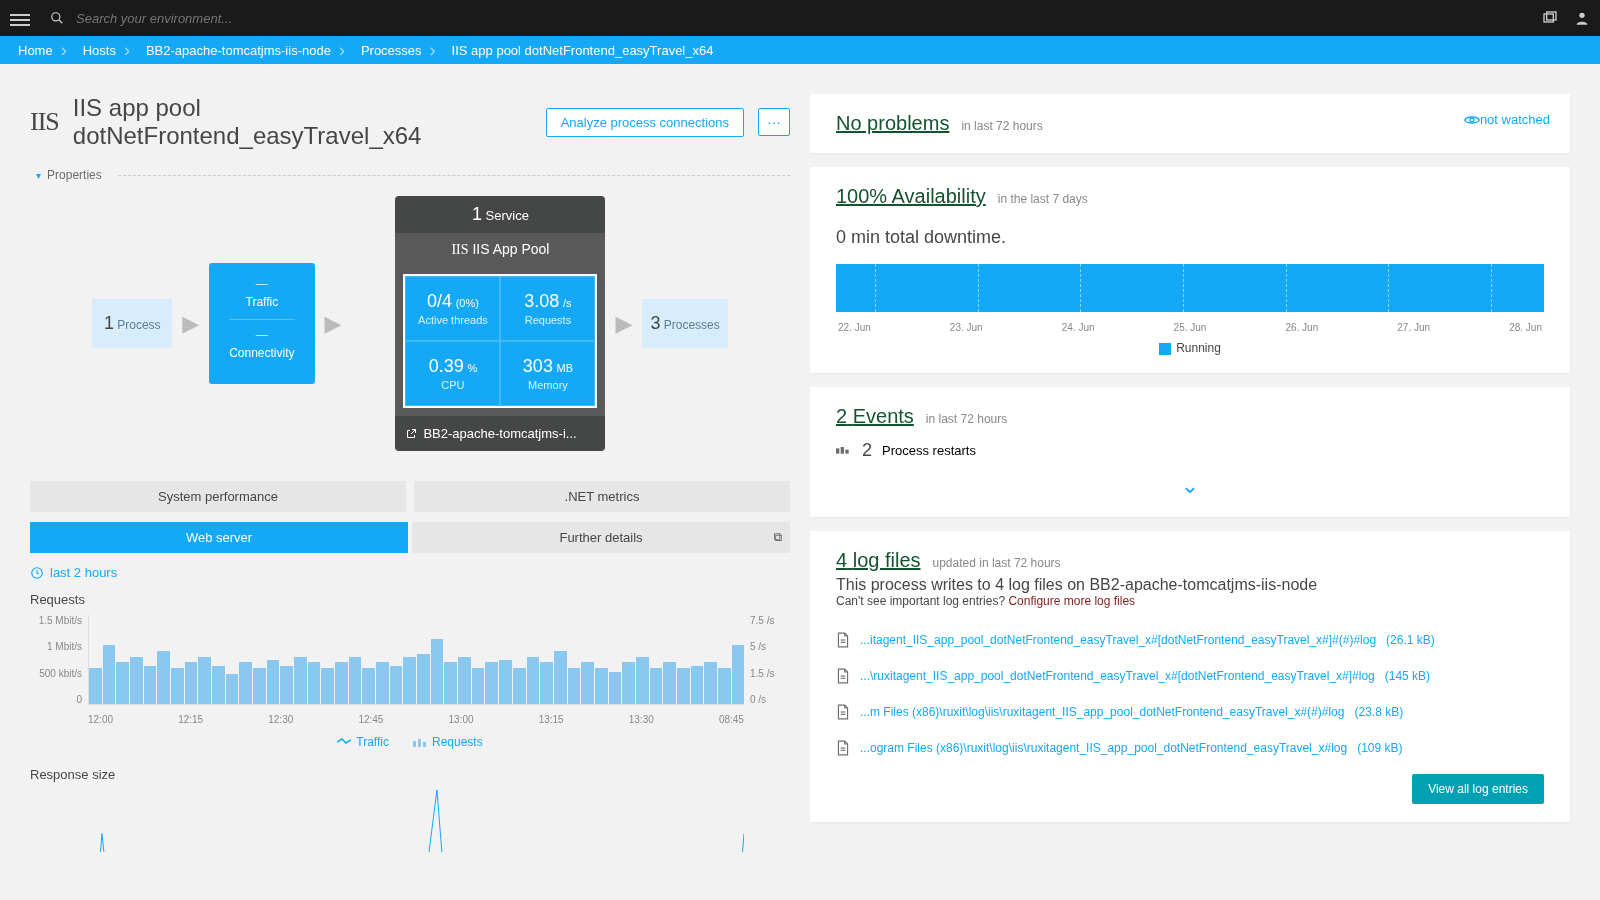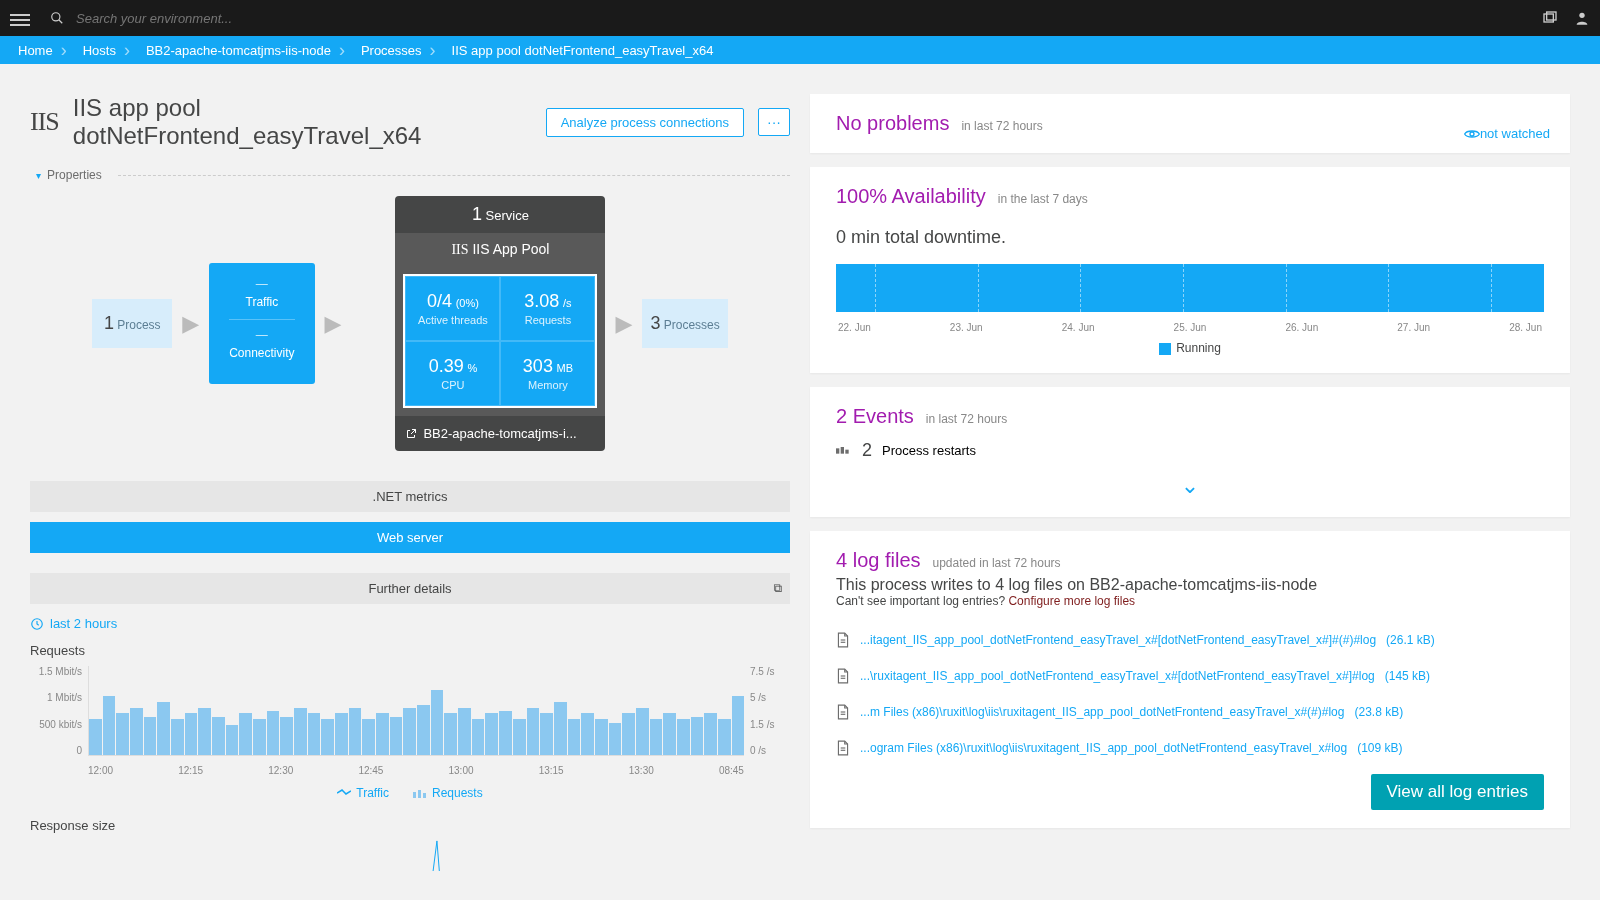--- a/index.html
+++ b/index.html
@@ -42,49 +42,49 @@
 .metrics-grid { background: #14a8f5; border: 2px solid #fff; display: grid; grid-template-columns: 1fr 1fr; }
 .metric-cell { padding: 14px 10px; text-align: center; color: #fff; border: 0.5px solid rgba(255,255,255,0.2); }
 .metric-cell .val { font-size: 18px; }
 .metric-cell .unit { font-size: 11px; }
 .metric-cell .lbl { font-size: 11px; opacity: 0.85; margin-top: 2px; }
 .iis-card-footer { background: #454646; color: #fff; padding: 10px; font-size: 13px; display: flex; align-items: center; gap: 6px; }
 .tabs { display: flex; gap: 8px; margin-bottom: 10px; }
 .tab { flex: 1; background: #e6e6e6; color: #454646; padding: 8px; text-align: center; font-size: 13px; cursor: pointer; position: relative; }
 .tab.active { background: #14a8f5; color: #fff; }
 .tab .ext { position: absolute; right: 8px; top: 8px; font-size: 12px; }
-.tabs-row2 { display: flex; gap: 20px; margin-bottom: 12px; flex-direction: column; }
+.tabs-row2 { display: flex; gap: 4px; margin-bottom: 12px; }
 .time-sel { display: flex; align-items: center; gap: 6px; color: #14a8f5; font-size: 13px; cursor: pointer; margin-bottom: 12px; }
 .chart-section .title { font-size: 13px; margin-bottom: 8px; color: #454646; }
 .chart { position: relative; height: 110px; }
 .y-axis-left { position: absolute; left: 0; top: 0; bottom: 20px; width: 52px; display: flex; flex-direction: column; justify-content: space-between; font-size: 10px; color: #888; text-align: right; }
 .y-axis-right { position: absolute; right: 0; top: 0; bottom: 20px; width: 40px; display: flex; flex-direction: column; justify-content: space-between; font-size: 10px; color: #888; text-align: left; }
 .plot-area { position: absolute; left: 58px; right: 46px; top: 0; bottom: 20px; border-left: 1px solid #ddd; border-bottom: 1px solid #ddd; display: flex; align-items: flex-end; gap: 1px; }
 .plot-area .bar { flex: 1; background: #8bc8f0; }
 .plot-line { position: absolute; left: 58px; right: 46px; top: 0; bottom: 20px; pointer-events: none; }
 .x-axis { position: absolute; left: 58px; right: 46px; bottom: 0; display: flex; justify-content: space-between; font-size: 10px; color: #888; }
 .legend { display: flex; justify-content: center; gap: 24px; margin-top: 10px; font-size: 12px; color: #14a8f5; }
 .legend-item { display: flex; align-items: center; gap: 5px; cursor: pointer; }
 .card { background: #fff; padding: 18px 26px; box-shadow: 0 1px 2px rgba(0,0,0,0.05); position: relative; }
 .card-title-row { display: flex; align-items: baseline; gap: 12px; }
-.card-title { font-size: 20px; font-weight: 300; color: #a21caf; }
+.card-title { font-size: 20px; font-weight: 300; color: #14532d; text-decoration: underline; }
 .card-subtitle { font-size: 12px; color: #888; }
-.card .watch { position: absolute; right: 20px; top: 32px; color: #14a8f5; font-size: 13px; display: flex; align-items: center; cursor: pointer; }
+.card .watch { position: absolute; right: 20px; top: 18px; color: #14a8f5; font-size: 13px; display: flex; align-items: center; cursor: pointer; }
 .avail-chart { height: 48px; background: #14a8f5; margin: 16px 0 6px; position: relative; }
 .avail-chart .tick { position: absolute; top: 0; bottom: 0; border-left: 1px dashed rgba(255,255,255,0.5); }
 .avail-x { display: flex; justify-content: space-between; font-size: 10px; color: #888; padding: 4px 2px 8px; }
 .avail-legend { text-align: center; font-size: 12px; }
 .avail-legend .sq { display: inline-block; width: 12px; height: 12px; background: #14a8f5; vertical-align: middle; margin-right: 5px; }
 .event-row { display: flex; align-items: center; gap: 10px; font-size: 13px; margin-top: 12px; }
 .event-row .num { font-size: 18px; }
 .expand-chev { text-align: center; color: #14a8f5; font-size: 22px; margin-top: 12px; cursor: pointer; }
 .log-list { margin-top: 14px; }
 .log-item { display: flex; align-items: center; gap: 10px; padding: 10px 0; font-size: 12px; color: #14a8f5; cursor: pointer; }
 .log-item .size { color: #14a8f5; }
-.btn-primary { background: #00a1b2; color: #fff; border: none; padding: 8px 16px; font-size: 17px; cursor: pointer; border-radius: 2px; float: right; margin-top: 8px; }
+.btn-primary { background: #00a1b2; color: #fff; border: none; padding: 8px 16px; font-size: 12px; cursor: pointer; border-radius: 2px; float: right; margin-top: 8px; }
 .file-icon { width: 14px; height: 16px; flex-shrink: 0; color: #6d6d6d; }
 </style>
 </head>
 <body>
 
 <div class="topbar">
   <div class="menu-icon">
       <span></span>
       <span></span>
       <span></span>
@@ -179,20 +179,21 @@
         </div>
       </div>
       <span class="topo-arrow">▶</span>
       <div class="topo-box">
         <span class="num">3</span>
         <span>Processes</span>
       </div>
     </div>
 
     <div class="tabs">
+      <div class="tab">System performance</div>
       <div class="tab">.NET metrics</div>
     </div>
     <div class="tabs-row2">
       <div class="tab active" style="flex:1">Web server</div>
       <div class="tab" style="flex:1"><span>Further details</span><span class="ext">⧉</span></div>
     </div>
     <div class="time-sel">
       <svg width="14" height="14" viewBox="0 0 24 24" fill="none" stroke="#14a8f5" stroke-width="2">
           <circle cx="12" cy="12" r="9"></circle>
           <path d="M12 7v5l3 2"></path>

